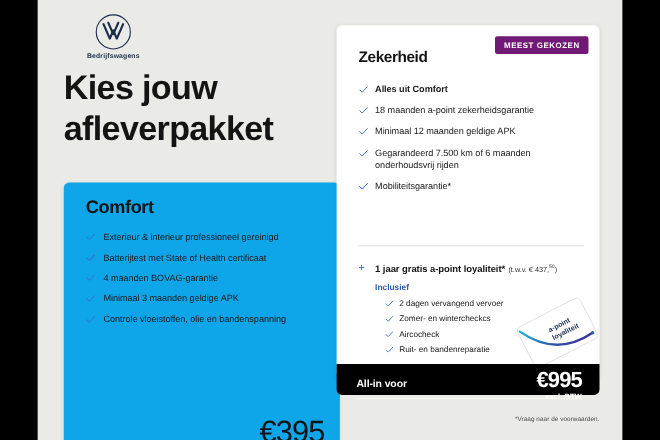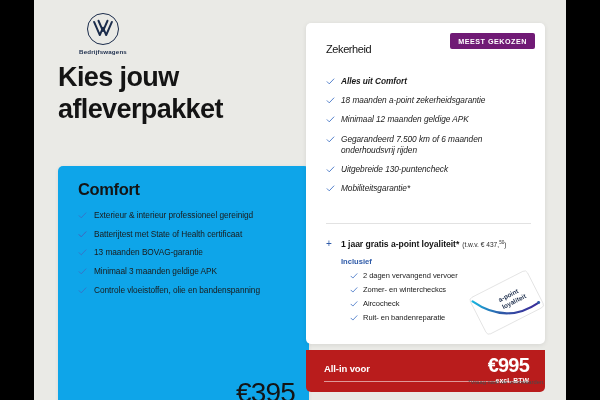--- a/index.html
+++ b/index.html
@@ -67,21 +67,21 @@
     font-weight: bold;
     letter-spacing: .15px;
     color: #1B2C4B;
   }
 
   .headline {
     position: absolute;
     left: 24px;
     top: 62px;
     width: 260px;
-    font-size: 27px;
+    font-size: 31px;
     line-height: 1.18;
     font-weight: 600;
     letter-spacing: -0.6px;
     color: #141414;
   }
   .headline span { display:block; }
 
   
   .card-comfort {
     position: absolute;
@@ -171,42 +171,41 @@
     font-size: 7.2px;
     font-weight: bold;
     letter-spacing: .5px;
     padding: 3.5px 8px;
     border-radius: 2px;
     z-index: 3;
   }
   .z-title {
     position: absolute;
     left: 20px; top: 20px;
-    font-size: 11px;
-    font-weight: 400;
+    font-size: 14px;
+    font-weight: 700;
     letter-spacing: -0.4px;
     color: #141414;
   }
   .z-list {
     position: absolute;
     left: 20px;
     top: 53px;
     right: 12px;
     list-style: none;
     margin: 0; padding: 0;
   }
   .z-list li {
     position: relative;
     padding-left: 15px;
     margin-bottom: 8px;
     font-size: 8.3px;
     line-height: 1.35;
     color: #1A1A1A;
     letter-spacing: -0.05px;
-    font-style: italic;
   }
   .z-list li.strong { font-weight: 600; }
   .z-list li .chk { position:absolute; left:0; top:1px; width:9px; height:9px; }
 
   .divider {
     position: absolute;
     left: 20px; right: 14px;
     top: 200px;
     height: 1px;
     background: #E2E2E2;
@@ -275,25 +274,24 @@
     z-index: 2;
   }
   .loyalty svg { display:block; width:100%; height:100%; }
 
   
   .allin {
     position: absolute;
     left: 272px;
     top: 331px;
     width: 239px;
-    height: 42px;
-    background: #b91c1c;
+    height: 28px;
+    background: #000000;
     border-radius: 0 0 5px 5px;
     z-index: 7;
-    margin-top: 19px;
   }
   .allin-label {
     position: absolute;
     left: 18px;
     top: 13px;
     font-size: 9.5px;
     font-weight: 600;
     color: #FFFFFF;
     letter-spacing: -0.1px;
   }
@@ -378,21 +376,21 @@
             </span></li>
         <li><span class="chk">
               <svg viewBox="0 0 12 12">
                 <path d="M1.5 6.3 L4.3 9.1 L10.5 2.6" fill="none" stroke="#3B6FC4" stroke-width="1.15" stroke-linecap="round" stroke-linejoin="round"></path>
               </svg>
             </span><span>Batterijtest met State of Health certificaat</span></li>
         <li><span class="chk">
               <svg viewBox="0 0 12 12">
                 <path d="M1.5 6.3 L4.3 9.1 L10.5 2.6" fill="none" stroke="#3B6FC4" stroke-width="1.15" stroke-linecap="round" stroke-linejoin="round"></path>
               </svg>
-            </span><span>13 maanden BOVAG-garantie</span></li>
+            </span><span>4 maanden BOVAG-garantie</span></li>
         <li><span class="chk">
               <svg viewBox="0 0 12 12">
                 <path d="M1.5 6.3 L4.3 9.1 L10.5 2.6" fill="none" stroke="#3B6FC4" stroke-width="1.15" stroke-linecap="round" stroke-linejoin="round"></path>
               </svg>
             </span><span>Minimaal 3 maanden geldige APK</span></li>
         <li><span class="chk">
               <svg viewBox="0 0 12 12">
                 <path d="M1.5 6.3 L4.3 9.1 L10.5 2.6" fill="none" stroke="#3B6FC4" stroke-width="1.15" stroke-linecap="round" stroke-linejoin="round"></path>
               </svg>
             </span><span>Controle vloeistoffen, olie en bandenspanning</span></li>
@@ -425,21 +423,21 @@
             </span><span>Minimaal 12 maanden geldige APK</span></li>
         <li><span class="chk">
               <svg viewBox="0 0 12 12">
                 <path d="M1.5 6.3 L4.3 9.1 L10.5 2.6" fill="none" stroke="#3B6FC4" stroke-width="1.15" stroke-linecap="round" stroke-linejoin="round"></path>
               </svg>
             </span><span>Gegarandeerd 7.500 km of 6 maanden onderhoudsvrij rijden</span></li>
         <li><span class="chk">
               <svg viewBox="0 0 12 12">
                 <path d="M1.5 6.3 L4.3 9.1 L10.5 2.6" fill="none" stroke="#3B6FC4" stroke-width="1.15" stroke-linecap="round" stroke-linejoin="round"></path>
               </svg>
-            </span><span>Uitgebreide 130-puntencheck</span></li>
+            </span></li>
         <li><span class="chk">
               <svg viewBox="0 0 12 12">
                 <path d="M1.5 6.3 L4.3 9.1 L10.5 2.6" fill="none" stroke="#3B6FC4" stroke-width="1.15" stroke-linecap="round" stroke-linejoin="round"></path>
               </svg>
             </span><span>Mobiliteitsgarantie*</span></li>
       </ul>
 
       <div class="divider"></div>
 
       <div class="bonus">

